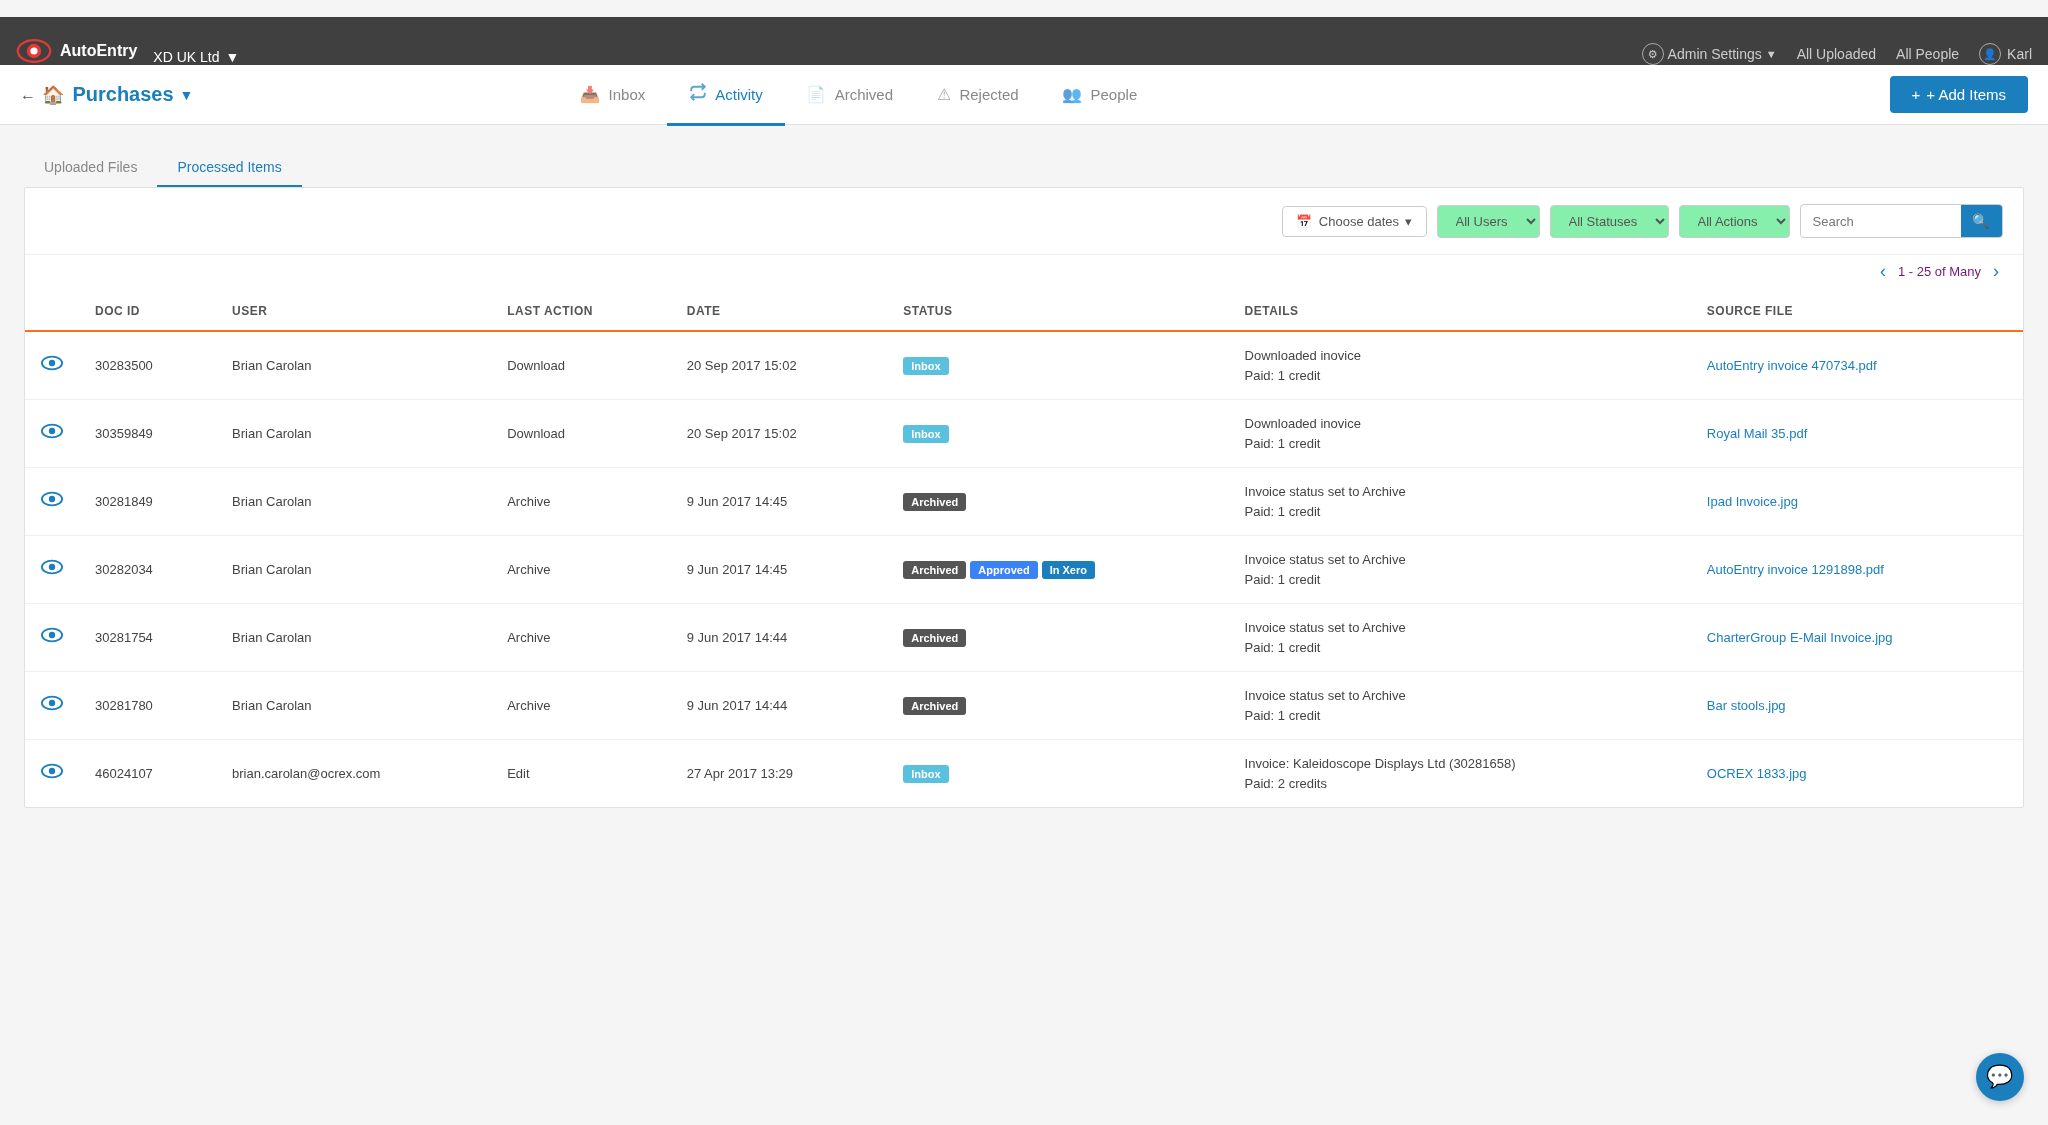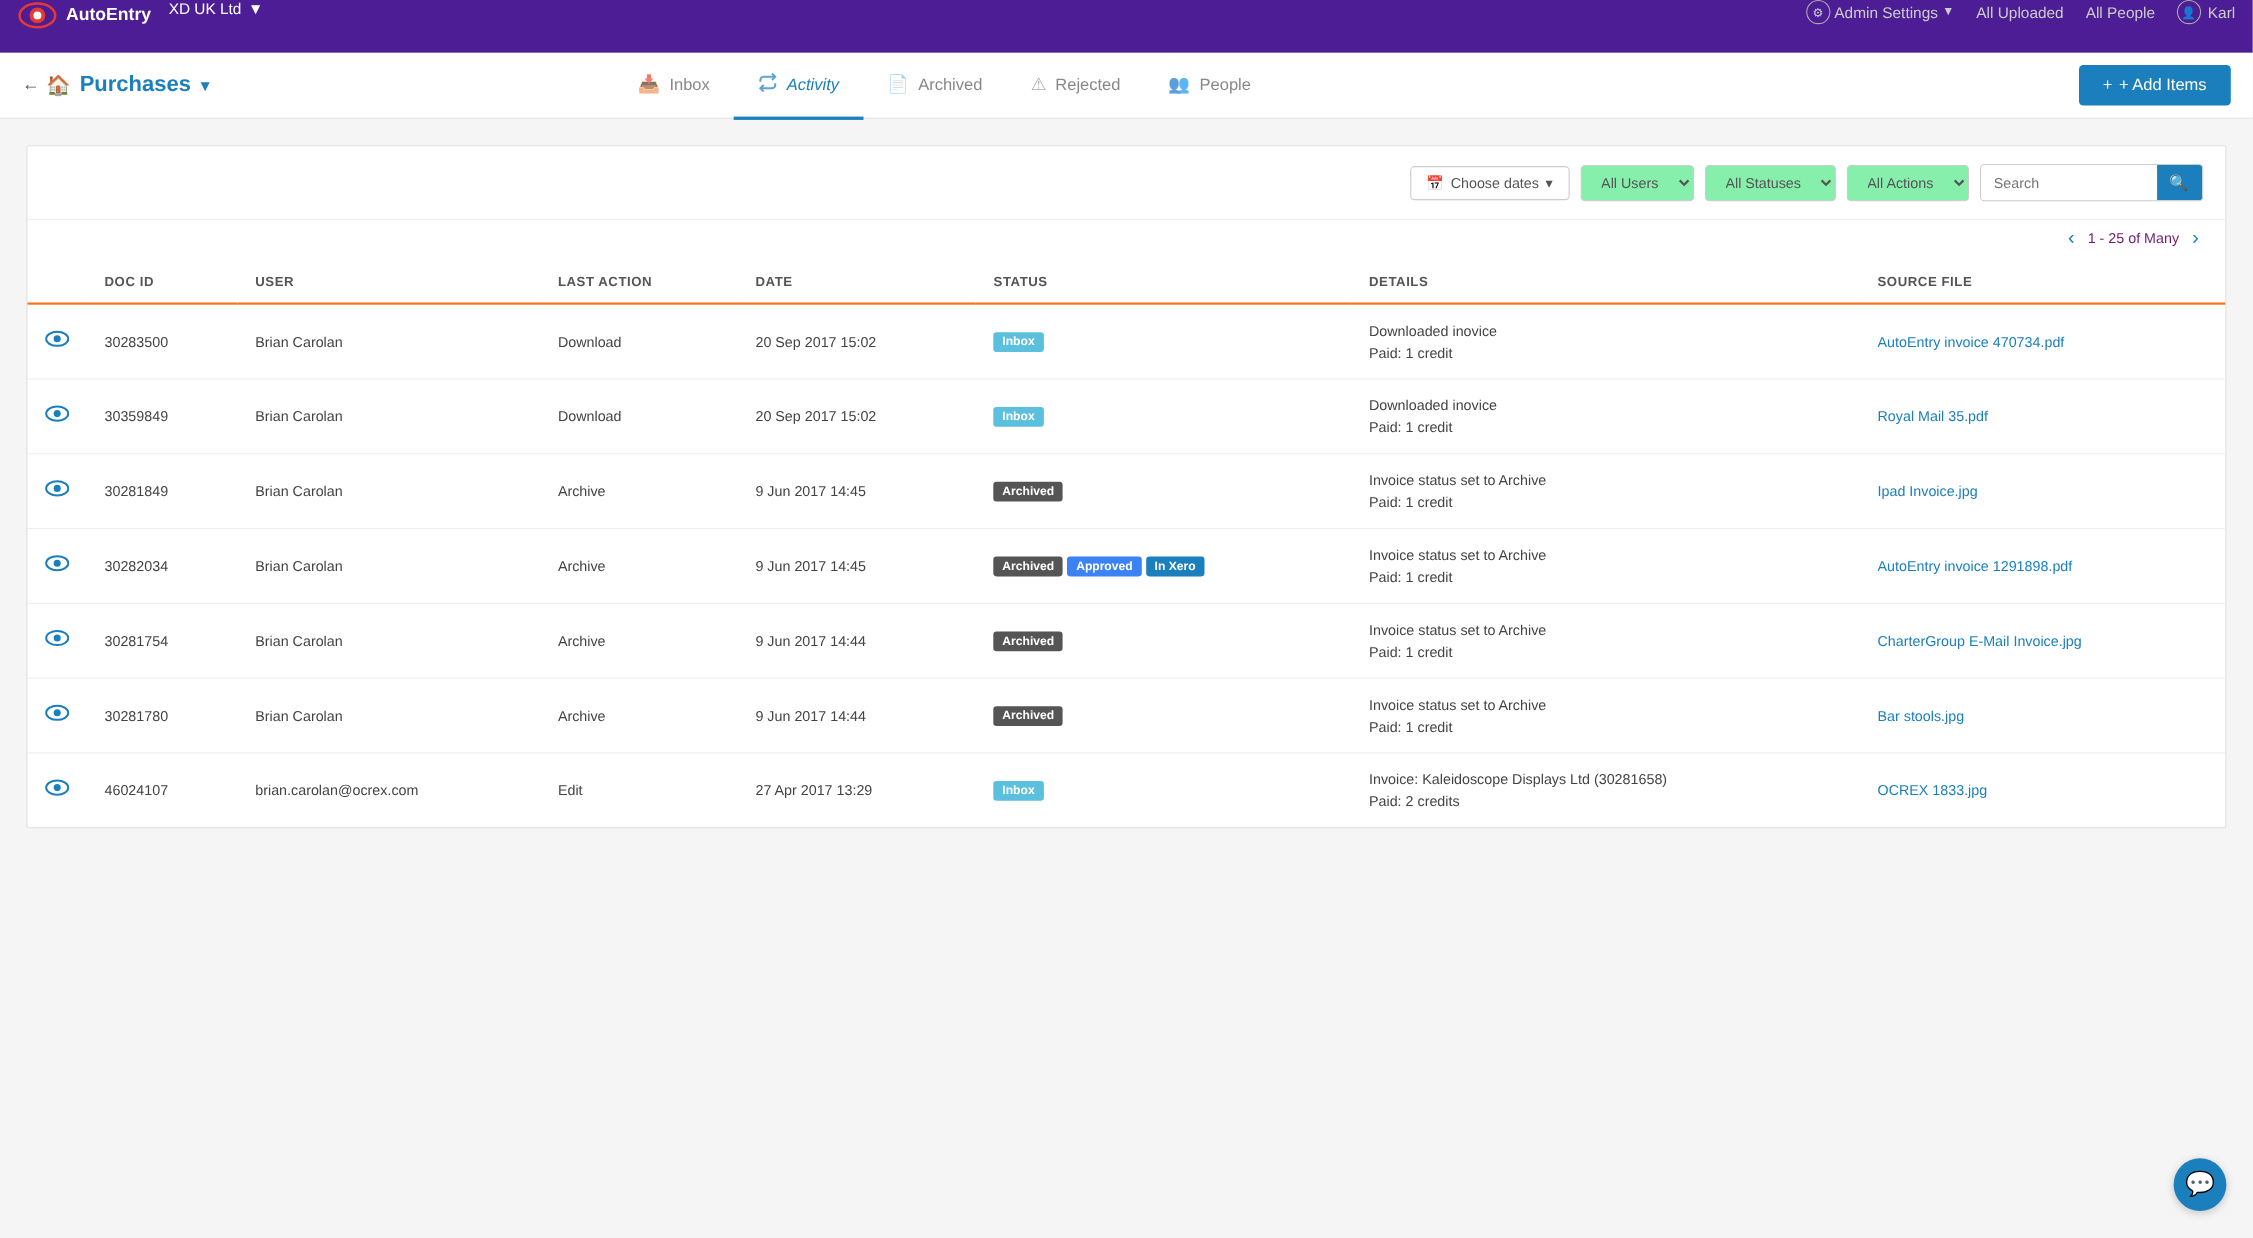--- a/index.html
+++ b/index.html
@@ -1,25 +1,26 @@
 <!DOCTYPE html>
 <html><head>
   <meta charset="utf-8">
   <style>
     * { box-sizing: border-box; margin: 0; padding: 0; }
     body { font-family: -apple-system, BlinkMacSystemFont, 'Segoe UI', Arial, sans-serif; font-size: 14px; background: #f5f5f5; color: #333; }
 
     
     .top-nav {
-      background: #4c1d95;
+      background: #404040;
       height: 48px;
       display: flex;
-      align-items: flex-start;
+      align-items: flex-end;
       padding: 0 16px;
       color: #fff;
+      margin-top: 17px;
     }
     .top-nav-logo {
       display: flex;
       align-items: center;
       gap: 8px;
       margin-right: 16px;
     }
     .logo-icon {
       width: 36px;
       height: 28px;
@@ -112,21 +113,20 @@
       font-size: 15px;
       cursor: pointer;
       border-bottom: 3px solid transparent;
       position: relative;
       top: 1px;
     }
     .nav-tab.active {
       color: #1a7fbc;
       border-bottom: 3px solid #1a7fbc;
       font-weight: 500;
-      font-style: italic;
     }
     .nav-tab-icon { font-size: 16px; opacity: 0.7; }
     .add-items-btn {
       margin-left: auto;
       background: #1a7fbc;
       color: #fff;
       border: none;
       padding: 10px 22px;
       border-radius: 4px;
       font-size: 15px;
@@ -394,20 +394,28 @@
   </div>
 
   <button class="add-items-btn">
     <span>+</span>
     <span>+ Add Items</span>
   </button>
 </div>
 
 <div class="main-content">
 
+  <div class="sub-tabs">
+    <a class="sub-tab">
+      <span>Uploaded Files</span>
+    </a>
+    <a class="sub-tab active">
+      <span>Processed Items</span>
+    </a>
+  </div>
 
   <div class="table-container">
 
     <div class="filters-bar">
       <button class="filter-btn">
         <span>📅</span>
         <span>Choose dates</span>
         <span>▾</span>
       </button>
 

